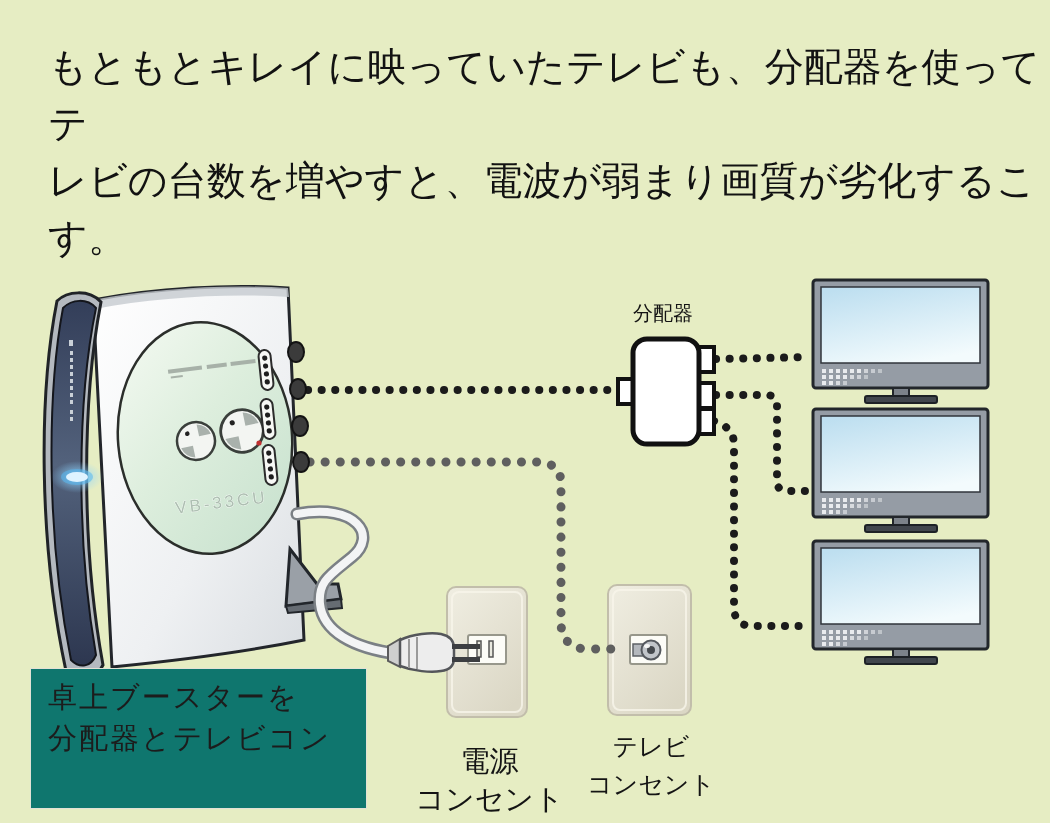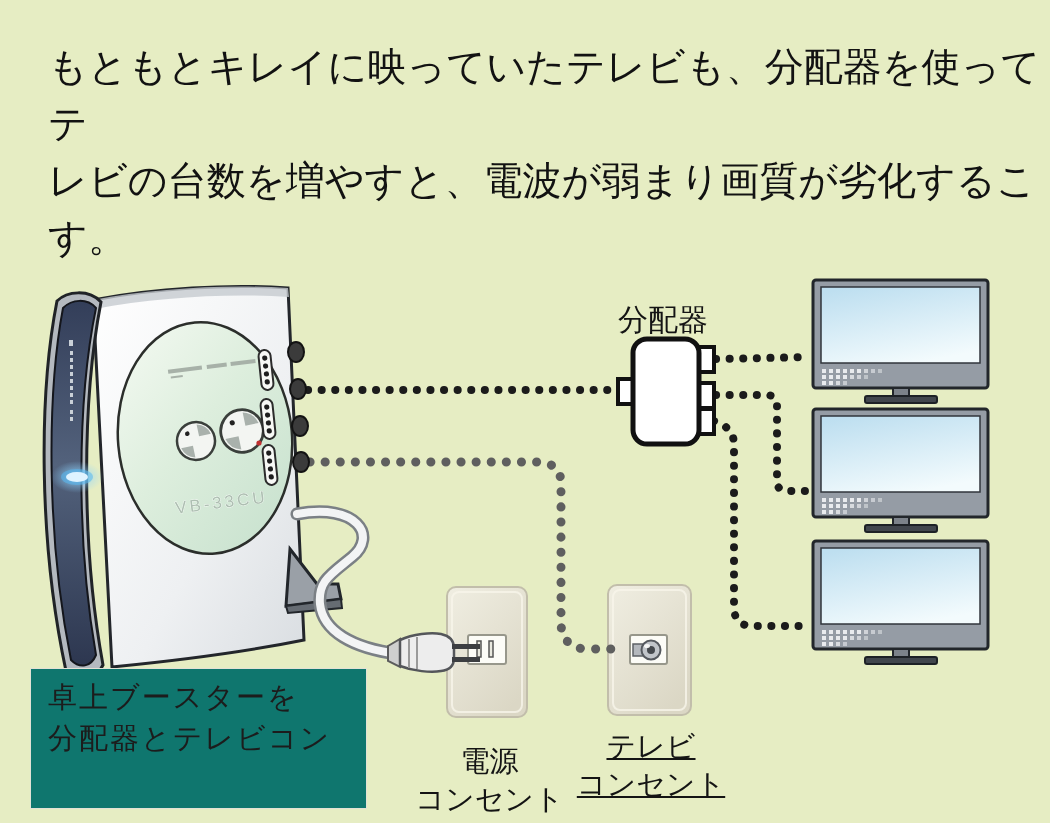--- a/index.html
+++ b/index.html
@@ -10,25 +10,25 @@
     color:#161616;
   }
   .abs{position:absolute;}
   #intro{
     left:28px;top:38px;width:1000px;
     font-size:39px;line-height:57px;font-weight:500;
     letter-spacing:0px;color:#121212;margin-left:20px;
   }
   #diagram-svg{left:0;top:0;width:1050px;height:823px;}
   .diagram-label{
-    font-size:30px;font-weight:500;color:#141414;text-align:center;
+    font-size:20px;font-weight:500;color:#141414;text-align:center;
   }
   #splitter-label{left:598px;top:300px;width:130px;}
   #power-outlet-label{left:412px;top:742px;width:155px;line-height:38px;font-size:29px;}
-  #tv-outlet-label{left:572px;top:727px;width:158px;line-height:38px;font-size:29px;text-decoration:underline;}
+  #tv-outlet-label{left:572px;top:727px;width:158px;line-height:38px;font-size:25px;}
   .label-line{display:block;}
   #caption-box{
     left:30px;top:668px;width:337px;height:141px;
     background:#0f766e;border:1px solid #e2e2d6;box-sizing:border-box;
     padding:8px 0 0 17px;
     font-size:29px;line-height:41px;font-weight:500;color:#1c1c1c;
     letter-spacing:2px;
   }
 </style>
 </head>

